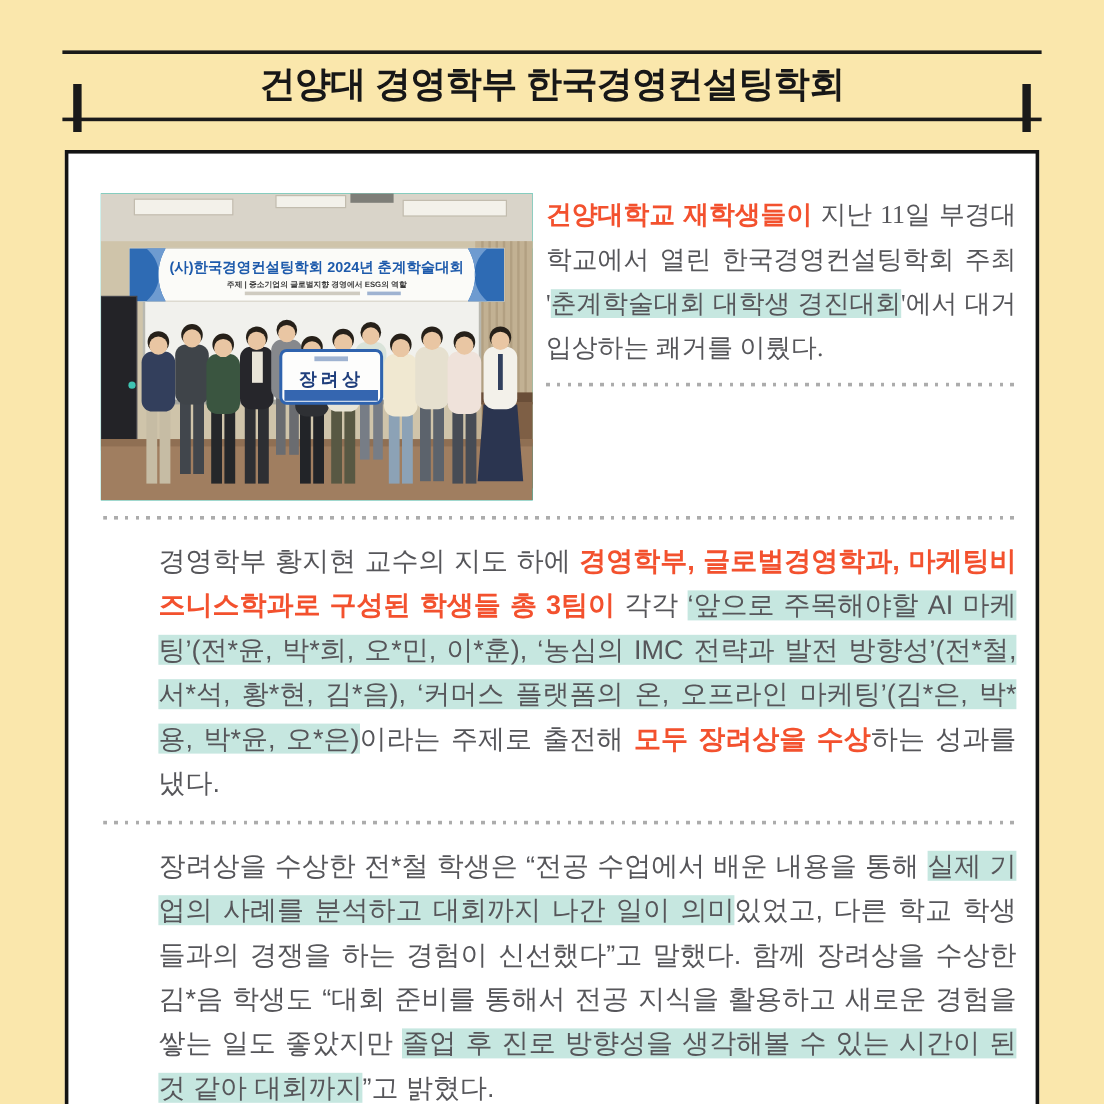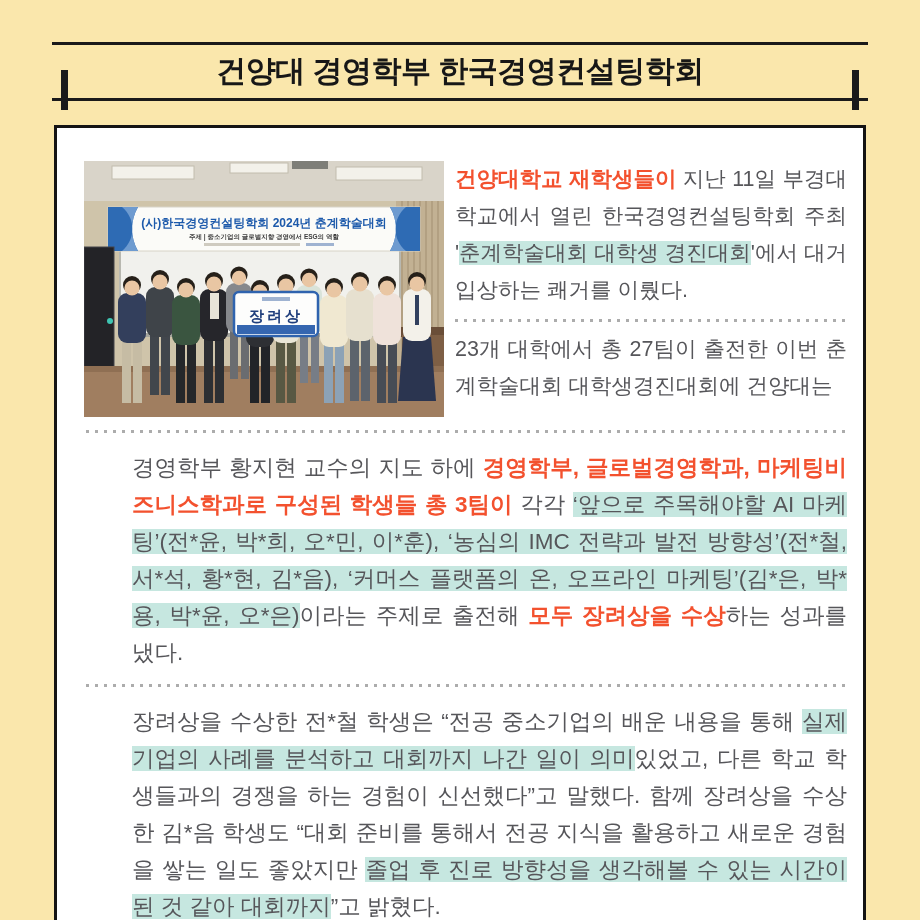--- a/index.html
+++ b/index.html
@@ -12,21 +12,21 @@
   .hdr .tick.l{left:9px;}
   .hdr .tick.r{right:9px;}
   .hdr h1{margin:0;text-align:center;font-size:30px;line-height:35px;font-weight:800;color:#171717;letter-spacing:-0.5px;}
 
   
   .card{box-sizing:border-box;width:812px;margin:24px auto 0;background:#FFFFFF;border:3px solid #141414;padding:33px 16px 20px 27px;}
   .top{display:flex;gap:11px;}
   .photo{flex:none;width:360px;height:256px;margin:0;overflow:hidden;background:#14b8a6;}
   .col{flex:1;min-width:0;margin-top:0;}
   .para{margin:0;text-align:justify;color:#56565A;}
-  .col .para{font-size:21.5px;line-height:37px;}
+  .col .para{font-size:21.5px;line-height:37px;font-family:Liberation Serif, serif;}
   .para.body{font-size:22.5px;line-height:37px;margin-left:48px;}
   .seg-normal{}
   .seg-red{color:var(--red,#F3512E);font-weight:800;}
   .seg-mint{background:var(--mint,#C6E7E0);}
   .dots{height:3px;background:repeating-linear-gradient(90deg,#ACACAC 0 3px,transparent 3px 9px);}
   .col .dots{margin:10px 0 9px;}
   .dots.full{margin:13px 2px 0;}
   .para.body{margin-top:16px;}
 </style>
 </head>
@@ -184,23 +184,22 @@
             <rect x="153" y="164" width="78" height="9" fill="#3566B0"></rect>
             <rect x="178" y="136" width="28" height="4" fill="#9FB3D1"></rect>
             <text x="192" y="160" text-anchor="middle" font-size="15" font-weight="bold" fill="#1F3E7C" letter-spacing="3">장려상</text>
           </g>
         </svg>
       </figure>
 
       <div class="col">
         <p class="para"><span class="seg-red">건양대학교 재학생들이</span><span class="seg-normal"> 지난 11일 부경대학교에서 열린 한국경영컨설팅학회 주최 '</span><span class="seg-mint">춘계학술대회 대학생 경진대회</span><span class="seg-normal">'에서 대거 입상하는 쾌거를 이뤘다.</span></p>
         <div class="dots"></div>
-        <p class="para">23개 대학에서 총 27팀이 출전한 이번 춘계학술대회 대학생경진대회에 건양대는</p>
       </div>
     </section>
 
     <div class="dots full"></div>
     <p class="para body"><span class="seg-normal">경영학부 황지현 교수의 지도 하에 </span><span class="seg-red">경영학부, 글로벌경영학과, 마케팅비즈니스학과로 구성된 학생들 총 3팀이</span><span class="seg-normal"> 각각 </span><span class="seg-mint">‘앞으로 주목해야할 AI 마케팅’(전*윤, 박*희, 오*민, 이*훈), ‘농심의 IMC 전략과 발전 방향성’(전*철, 서*석, 황*현, 김*음), ‘커머스 플랫폼의 온, 오프라인 마케팅’(김*은, 박*용, 박*윤, 오*은)</span><span class="seg-normal">이라는 주제로 출전해 </span><span class="seg-red">모두 장려상을 수상</span><span class="seg-normal">하는 성과를 냈다.</span></p>
     <div class="dots full"></div>
-    <p class="para body"><span class="seg-normal">장려상을 수상한 전*철 학생은 “전공 중소기업의 배운 내용을 통해 </span><span class="seg-mint">실제 기업의 사례를 분석하고 대회까지 나간 일이 의미</span><span class="seg-normal">있었고, 다른 학교 학생들과의 경쟁을 하는 경험이 신선했다”고 말했다. 함께 장려상을 수상한 김*음 학생도 “대회 준비를 통해서 전공 지식을 활용하고 새로운 경험을 쌓는 일도 좋았지만 </span><span class="seg-mint">졸업 후 진로 방향성을 생각해볼 수 있는 시간이 된 것 같아 대회까지</span><span class="seg-normal">”고 밝혔다.</span></p>
+    <p class="para body"><span class="seg-normal">장려상을 수상한 전*철 학생은 “전공 수업에서 배운 내용을 통해 </span><span class="seg-mint">실제 기업의 사례를 분석하고 대회까지 나간 일이 의미</span><span class="seg-normal">있었고, 다른 학교 학생들과의 경쟁을 하는 경험이 신선했다”고 말했다. 함께 장려상을 수상한 김*음 학생도 “대회 준비를 통해서 전공 지식을 활용하고 새로운 경험을 쌓는 일도 좋았지만 </span><span class="seg-mint">졸업 후 진로 방향성을 생각해볼 수 있는 시간이 된 것 같아 대회까지</span><span class="seg-normal">”고 밝혔다.</span></p>
   </main>
 
 </div>
 
 </body></html>

